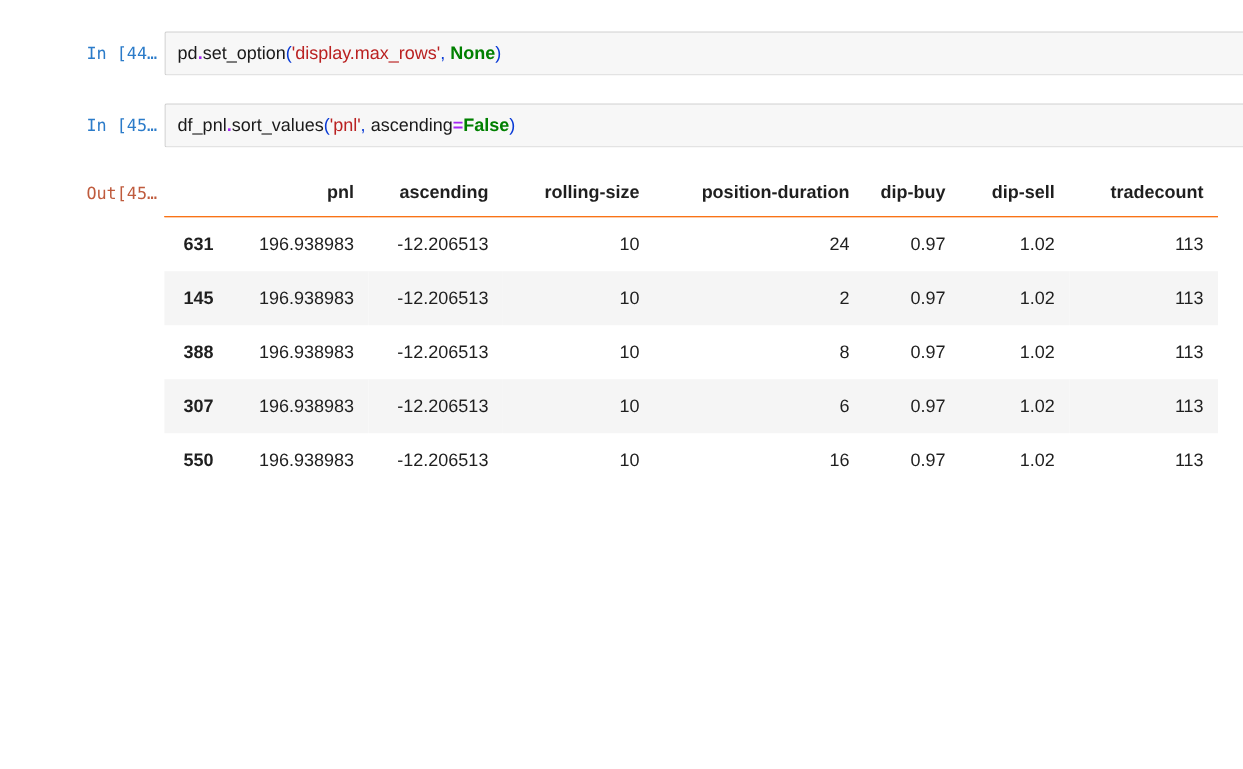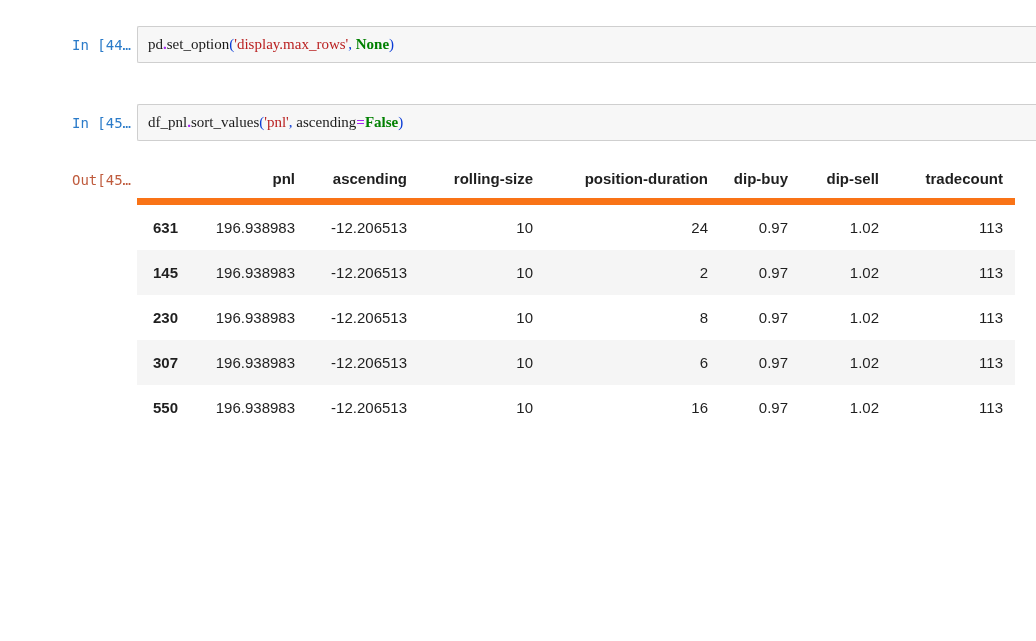--- a/index.html
+++ b/index.html
@@ -12,21 +12,21 @@
     font-family: "Liberation Sans", sans-serif;
   }
   .nb { width: 1036px; }
 
   
   .cell-row {
     display: flex;
     align-items: stretch;
   }
   .cell-row.first { margin-top: 26px; }
-  .cell-row.second { margin-top: 41px; }
+  .cell-row.second { margin-top: 23px; }
 
   .prompt {
     width: 137px;
     flex: 0 0 137px;
     box-sizing: border-box;
     font-family: "DejaVu Sans Mono", monospace;
     font-size: 14px;
     text-align: right;
     padding-right: 6px;
     white-space: nowrap;
@@ -45,21 +45,21 @@
     flex: 1 1 auto;
     background: var(--cell-bg, #f7f7f7);
     border: 1px solid var(--cell-border, #cfcfcf);
     border-right: none;
     border-radius: 2px 0 0 2px;
     padding: 7px 0 7px 10px;
     box-sizing: border-box;
   }
   pre.code {
     margin: 0;
-    font-family: Liberation Serif, serif;
+    font-family: Liberation Sans, sans-serif;
     font-size: 15px;
     line-height: 21px;
     color: var(--code-text, #1a1a1a);
     white-space: pre;
   }
   .tok-n { color: var(--code-text, #1a1a1a); }
   .tok-s { color: var(--string, #ba2121); }
   .tok-k { color: var(--keyword, #008000); font-weight: bold; }
   .tok-o { color: var(--operator, #a626f4); font-weight: bold; }
   .tok-b { color: var(--bracket, #0a3bd6); }
@@ -78,21 +78,21 @@
     font-family: "Liberation Sans", sans-serif;
     font-size: 15px;
     color: #1f1f1f;
   }
   table.dataframe thead th {
     font-weight: bold;
     text-align: right;
     height: 40px;
     padding: 0 12px;
     vertical-align: middle;
-    border-bottom: 7px solid #f97316;
+    border-bottom: 1px solid #f97316;
     white-space: nowrap;
   }
   table.dataframe tbody th,
   table.dataframe tbody td {
     text-align: right;
     height: 45px;
     padding: 0 12px;
     vertical-align: middle;
     white-space: nowrap;
     border: none;
@@ -160,21 +160,21 @@
               <th>145</th>
               <td>196.938983</td>
               <td>-12.206513</td>
               <td>10</td>
               <td>2</td>
               <td>0.97</td>
               <td>1.02</td>
               <td>113</td>
             </tr>
             <tr>
-              <th>230</th>
+              <th>388</th>
               <td>196.938983</td>
               <td>-12.206513</td>
               <td>10</td>
               <td>8</td>
               <td>0.97</td>
               <td>1.02</td>
               <td>113</td>
             </tr>
             <tr>
               <th>307</th>

